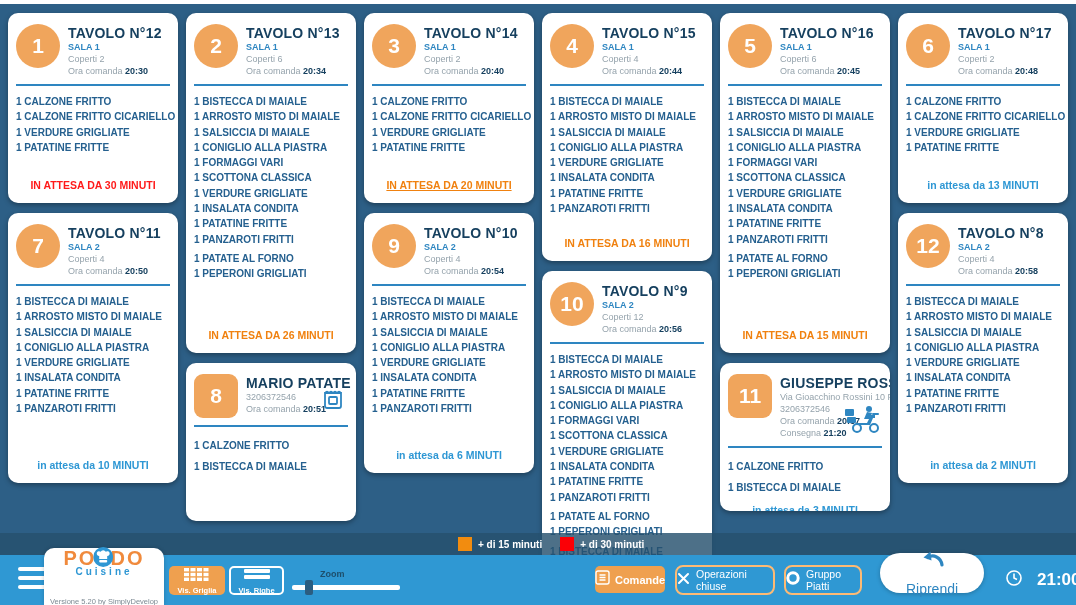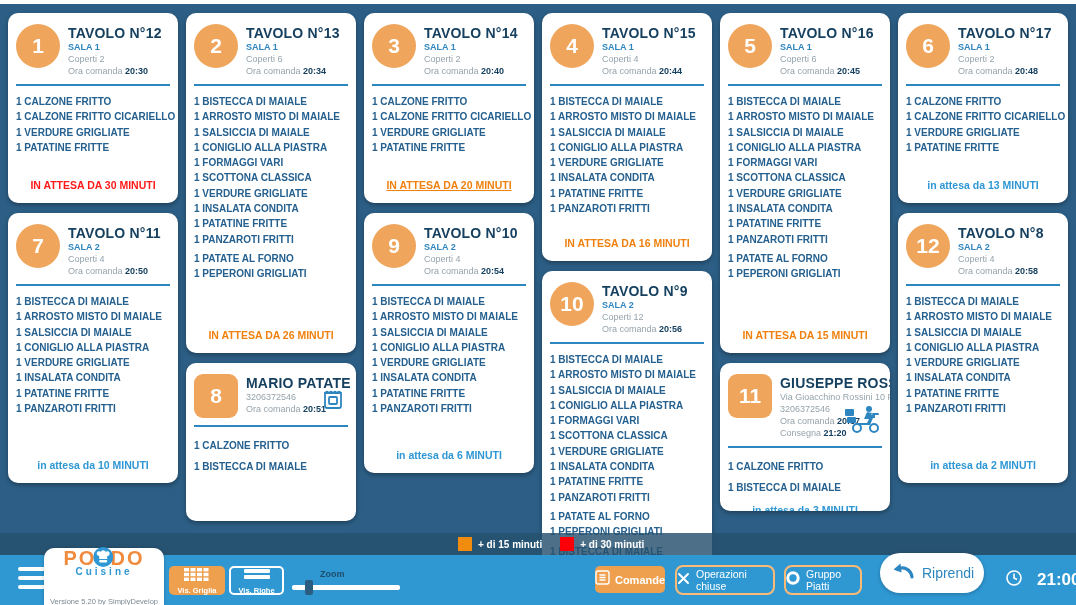--- a/index.html
+++ b/index.html
@@ -75,21 +75,21 @@
   .btn-comande{ left:595px; top:11px; width:70px; height:27px; background:#EFA04F; gap:5px; }
   .btn-comande .lbl{ font-size:11px; font-weight:bold; color:#fff; }
   .btn-outline{ border:2px solid #fdba74; border-radius:8px; gap:6px; background:transparent; }
   .btn-opchiuse{ left:675px; top:10px; width:100px; height:30px; }
   .btn-gruppo{ left:784px; top:10px; width:78px; height:30px; }
   .btn-outline .lbl{ font-size:10.5px; color:#fff; }
 
   .btn-riprendi{
     position:absolute; left:880px; top:553px; width:104px; height:40px; background:#fff;
     border-radius:20px; z-index:12; display:flex; align-items:center; justify-content:center; gap:8px;
-    box-shadow:0 1px 4px rgba(0,0,0,.25); cursor:pointer;
+    box-shadow:0 1px 4px rgba(0,0,0,.25); cursor:pointer;flex-direction:column;
   }
   .btn-riprendi .lbl{ font-size:14px; color:#2E86C1; }
 
   .clock-wrap{ position:absolute; left:1005px; top:14px; display:flex; align-items:center; gap:14px; color:#fff; }
   .clock-wrap .time{ font-size:17px; font-weight:bold; }
 </style>
 </head>
 <body>
 
 <div class="app">

